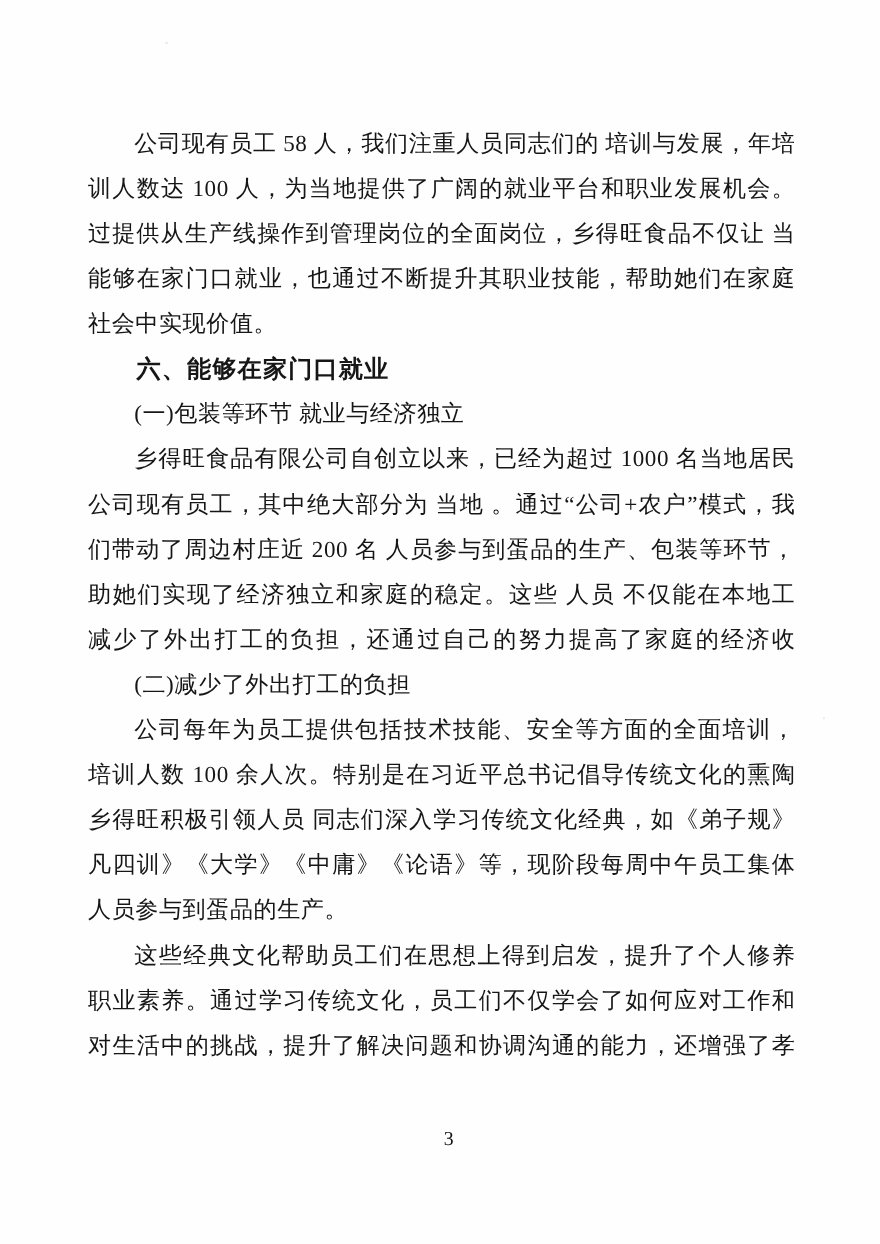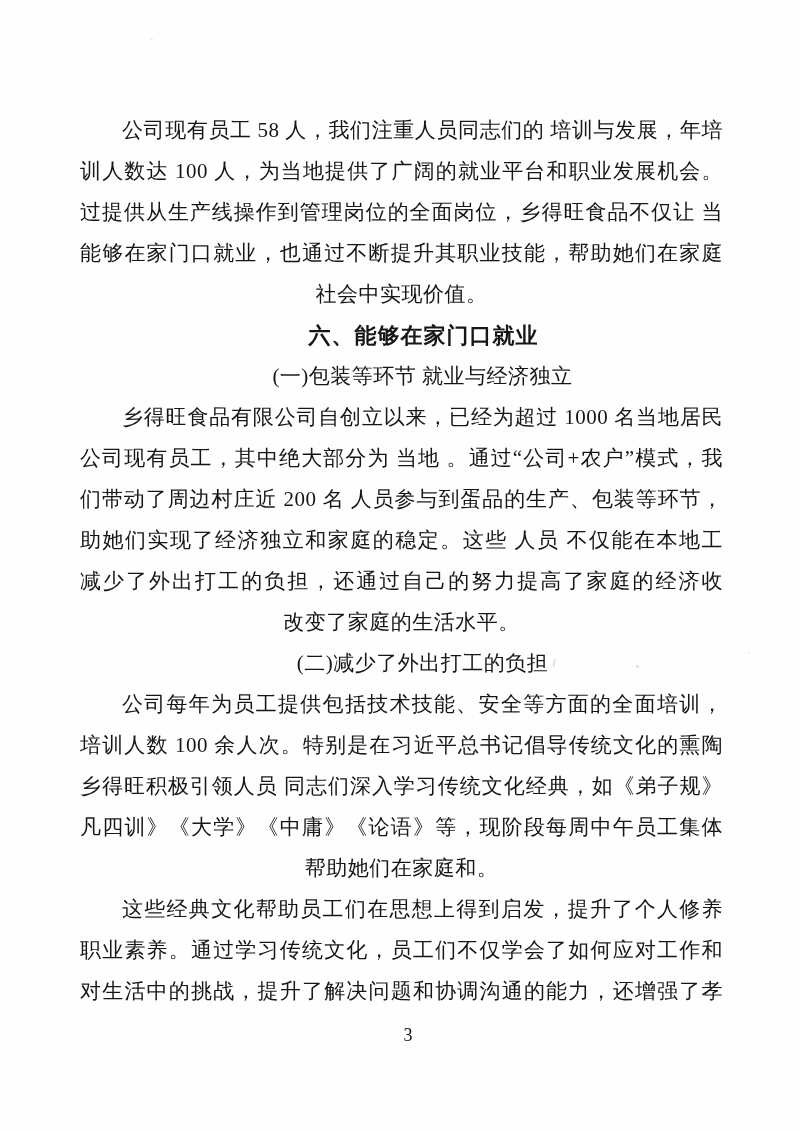--- a/index.html
+++ b/index.html
@@ -13,21 +13,21 @@
   }
   .textblock{
     position:absolute;
     left:80px;top:110px;width:643px;
   }
   .line{
     height:41px;
     line-height:41px;
     font-size:21px;
     letter-spacing:0.5px;
-    text-align:center;
+    text-align:left;
     overflow:hidden;
   }
   .line.justify{
     text-align:justify;
     text-align-last:justify;
     text-justify:inter-character;
   }
   .line.indent{ text-indent:2em; }
   .line.heading{ font-weight:bold; font-size:22px; letter-spacing:1px; }
   .line.subheading{ font-size:21px; }
@@ -55,27 +55,26 @@
       <div class="line body justify">过提供从生产线操作到管理岗位的全面岗位，乡得旺食品不仅让 当地</div>
       <div class="line body justify">能够在家门口就业，也通过不断提升其职业技能，帮助她们在家庭和</div>
       <div class="line body">社会中实现价值。</div>
       <div class="line heading indent">六、能够在家门口就业</div>
       <div class="line subheading indent">(一)包装等环节 就业与经济独立</div>
       <div class="line body indent justify">乡得旺食品有限公司自创立以来，已经为超过 1000 名当地居民提</div>
       <div class="line body justify">公司现有员工，其中绝大部分为 当地 。通过“公司+农户”模式，我</div>
       <div class="line body justify">们带动了周边村庄近 200 名 人员参与到蛋品的生产、包装等环节，帮</div>
       <div class="line body justify">助她们实现了经济独立和家庭的稳定。这些 人员 不仅能在本地工作，</div>
       <div class="line body justify">减少了外出打工的负担，还通过自己的努力提高了家庭的经济收入，</div>
-      <div class="line body">改变了家庭的生活水平。</div>
       <div class="line subheading indent">(二)减少了外出打工的负担</div>
       <div class="line body indent justify">公司每年为员工提供包括技术技能、安全等方面的全面培训，年</div>
       <div class="line body justify">培训人数 100 余人次。特别是在习近平总书记倡导传统文化的熏陶下，</div>
       <div class="line body justify">乡得旺积极引领人员 同志们深入学习传统文化经典，如《弟子规》《了</div>
       <div class="line body justify">凡四训》《大学》《中庸》《论语》等，现阶段每周中午员工集体抽</div>
-      <div class="line body">帮助她们在家庭和。</div>
+      <div class="line body">人员参与到蛋品的生产。</div>
       <div class="line body indent justify">这些经典文化帮助员工们在思想上得到启发，提升了个人修养和</div>
       <div class="line body justify">职业素养。通过学习传统文化，员工们不仅学会了如何应对工作和面</div>
       <div class="line body justify">对生活中的挑战，提升了解决问题和协调沟通的能力，还增强了孝道，</div>
     </div>
 
   <div class="pagenum">3</div>
 
   <div class="noise n1"></div>
   <div class="noise n2"></div>
   <div class="noise n3"></div>

